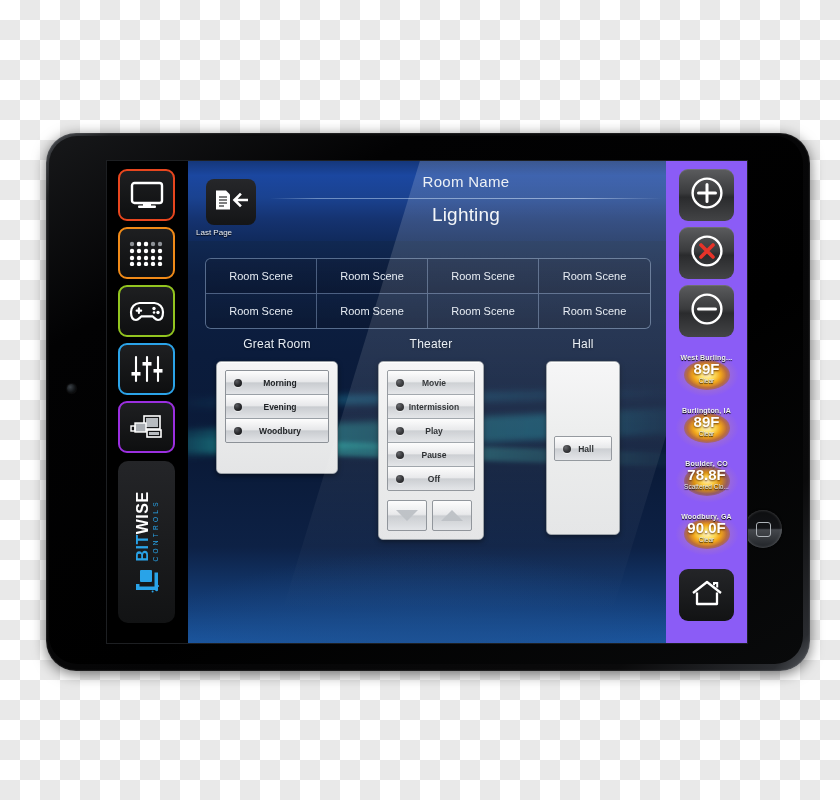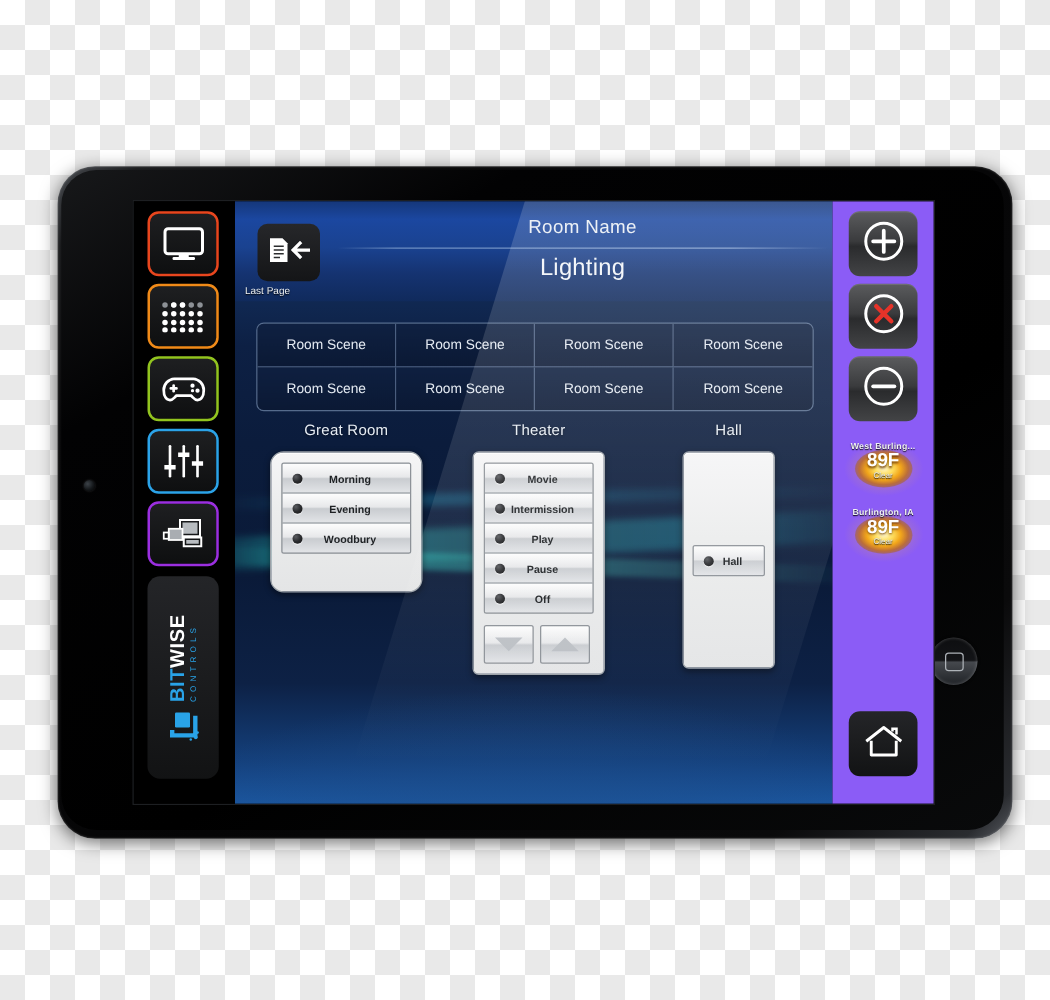--- a/index.html
+++ b/index.html
@@ -407,21 +407,21 @@
           <div class="scene-cell">Room Scene</div>
           <div class="scene-cell">Room Scene</div>
           <div class="scene-cell">Room Scene</div>
           <div class="scene-cell">Room Scene</div>
         </div>
 
         <div id="zones">
 
           <div class="zone" id="zone-great" style="left:14px;width:150px;">
             <div class="zone-title">Great Room</div>
-            <div class="keypad" style="width:104px;border-radius:11px;">
+            <div class="keypad" style="width:104px;">
               <div class="btn-group">
                 <div class="kbtn">
                     <i class="led"></i>
                     <span class="kl">Morning</span>
                   </div>
                 <div class="kbtn">
                     <i class="led"></i>
                     <span class="kl">Evening</span>
                   </div>
                 <div class="kbtn">
@@ -525,20 +525,34 @@
             <div class="temp">89F</div>
             <div class="cond">Clear</div>
           </div>
           <div class="wx">
             <div class="spikes"></div>
             <div class="glow"></div>
             <div class="city">Burlington, IA</div>
             <div class="temp">89F</div>
             <div class="cond">Clear</div>
           </div>
+          <div class="wx cool">
+            <div class="spikes"></div>
+            <div class="glow"></div>
+            <div class="city">Boulder, CO</div>
+            <div class="temp">78.8F</div>
+            <div class="cond">Scattered Clo...</div>
+          </div>
+          <div class="wx">
+            <div class="spikes"></div>
+            <div class="glow"></div>
+            <div class="city">Woodbury, GA</div>
+            <div class="temp">90.0F</div>
+            <div class="cond">Clear</div>
+          </div>
         </div>
 
         <div id="home-soft">
           <span>
             <svg width="32" height="28" viewBox="0 0 32 28">
               <path d="M2 14 L16 3 L30 14" fill="none" stroke="#fff" stroke-width="2.3" stroke-linejoin="round"></path>
               <path d="M6 13.5 V25 H26 V13.5" fill="none" stroke="#fff" stroke-width="2.3" stroke-linejoin="round"></path>
               <path d="M23 6.2 V4 h3.2 v4.6" fill="none" stroke="#fff" stroke-width="2"></path>
             </svg>
           </span>

